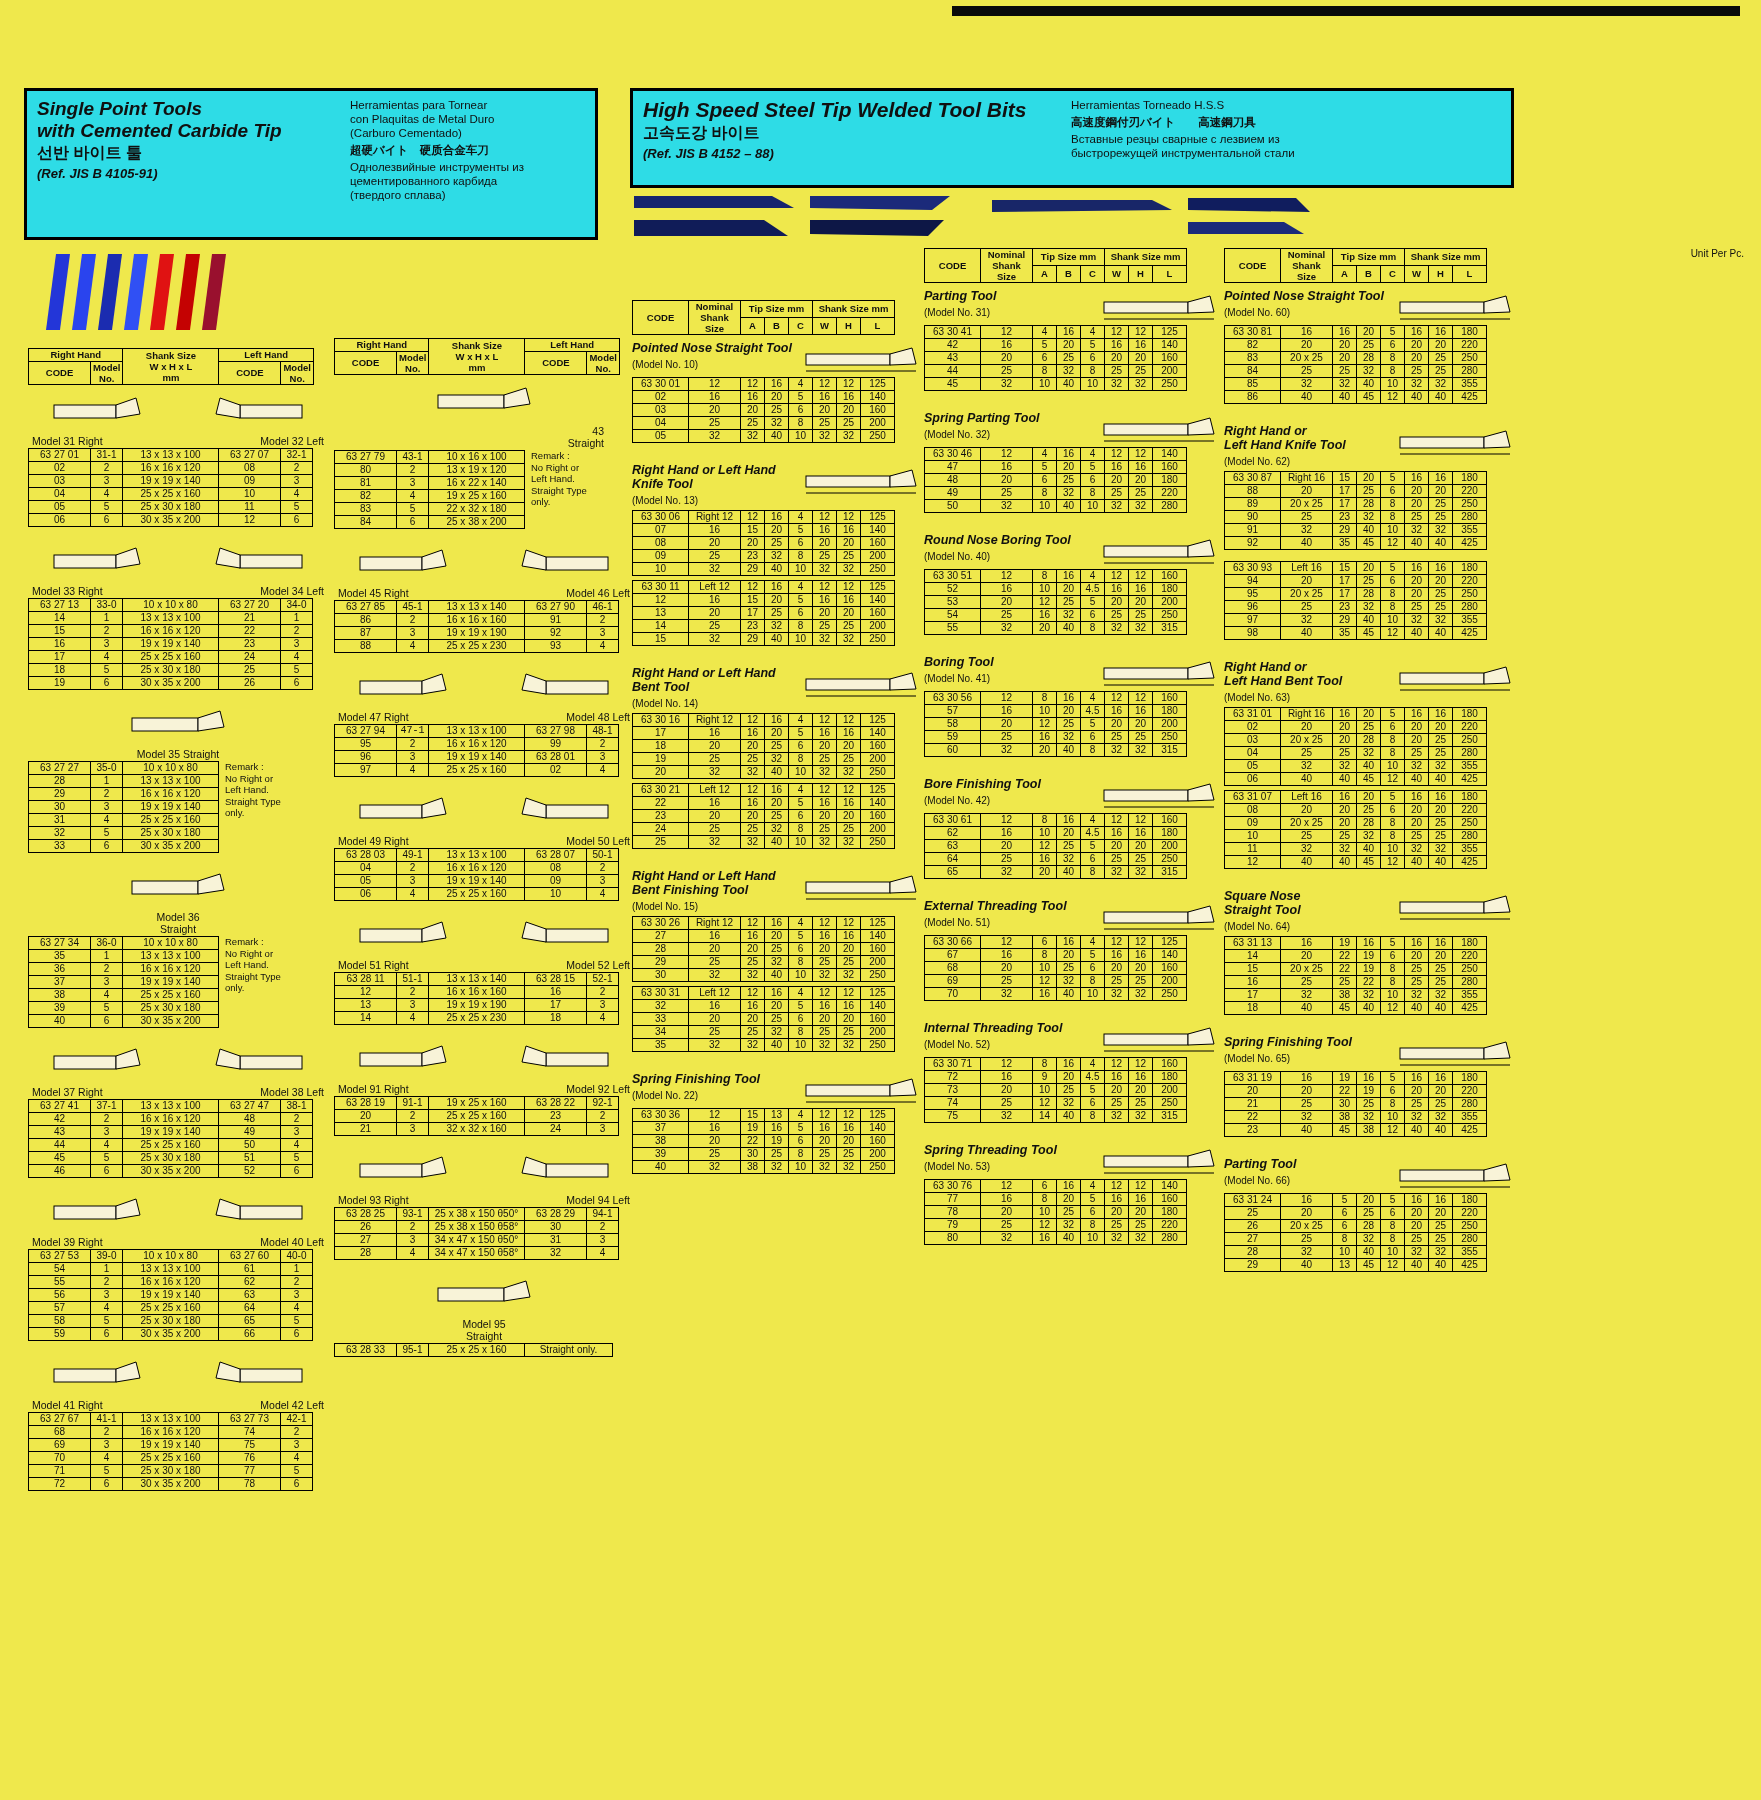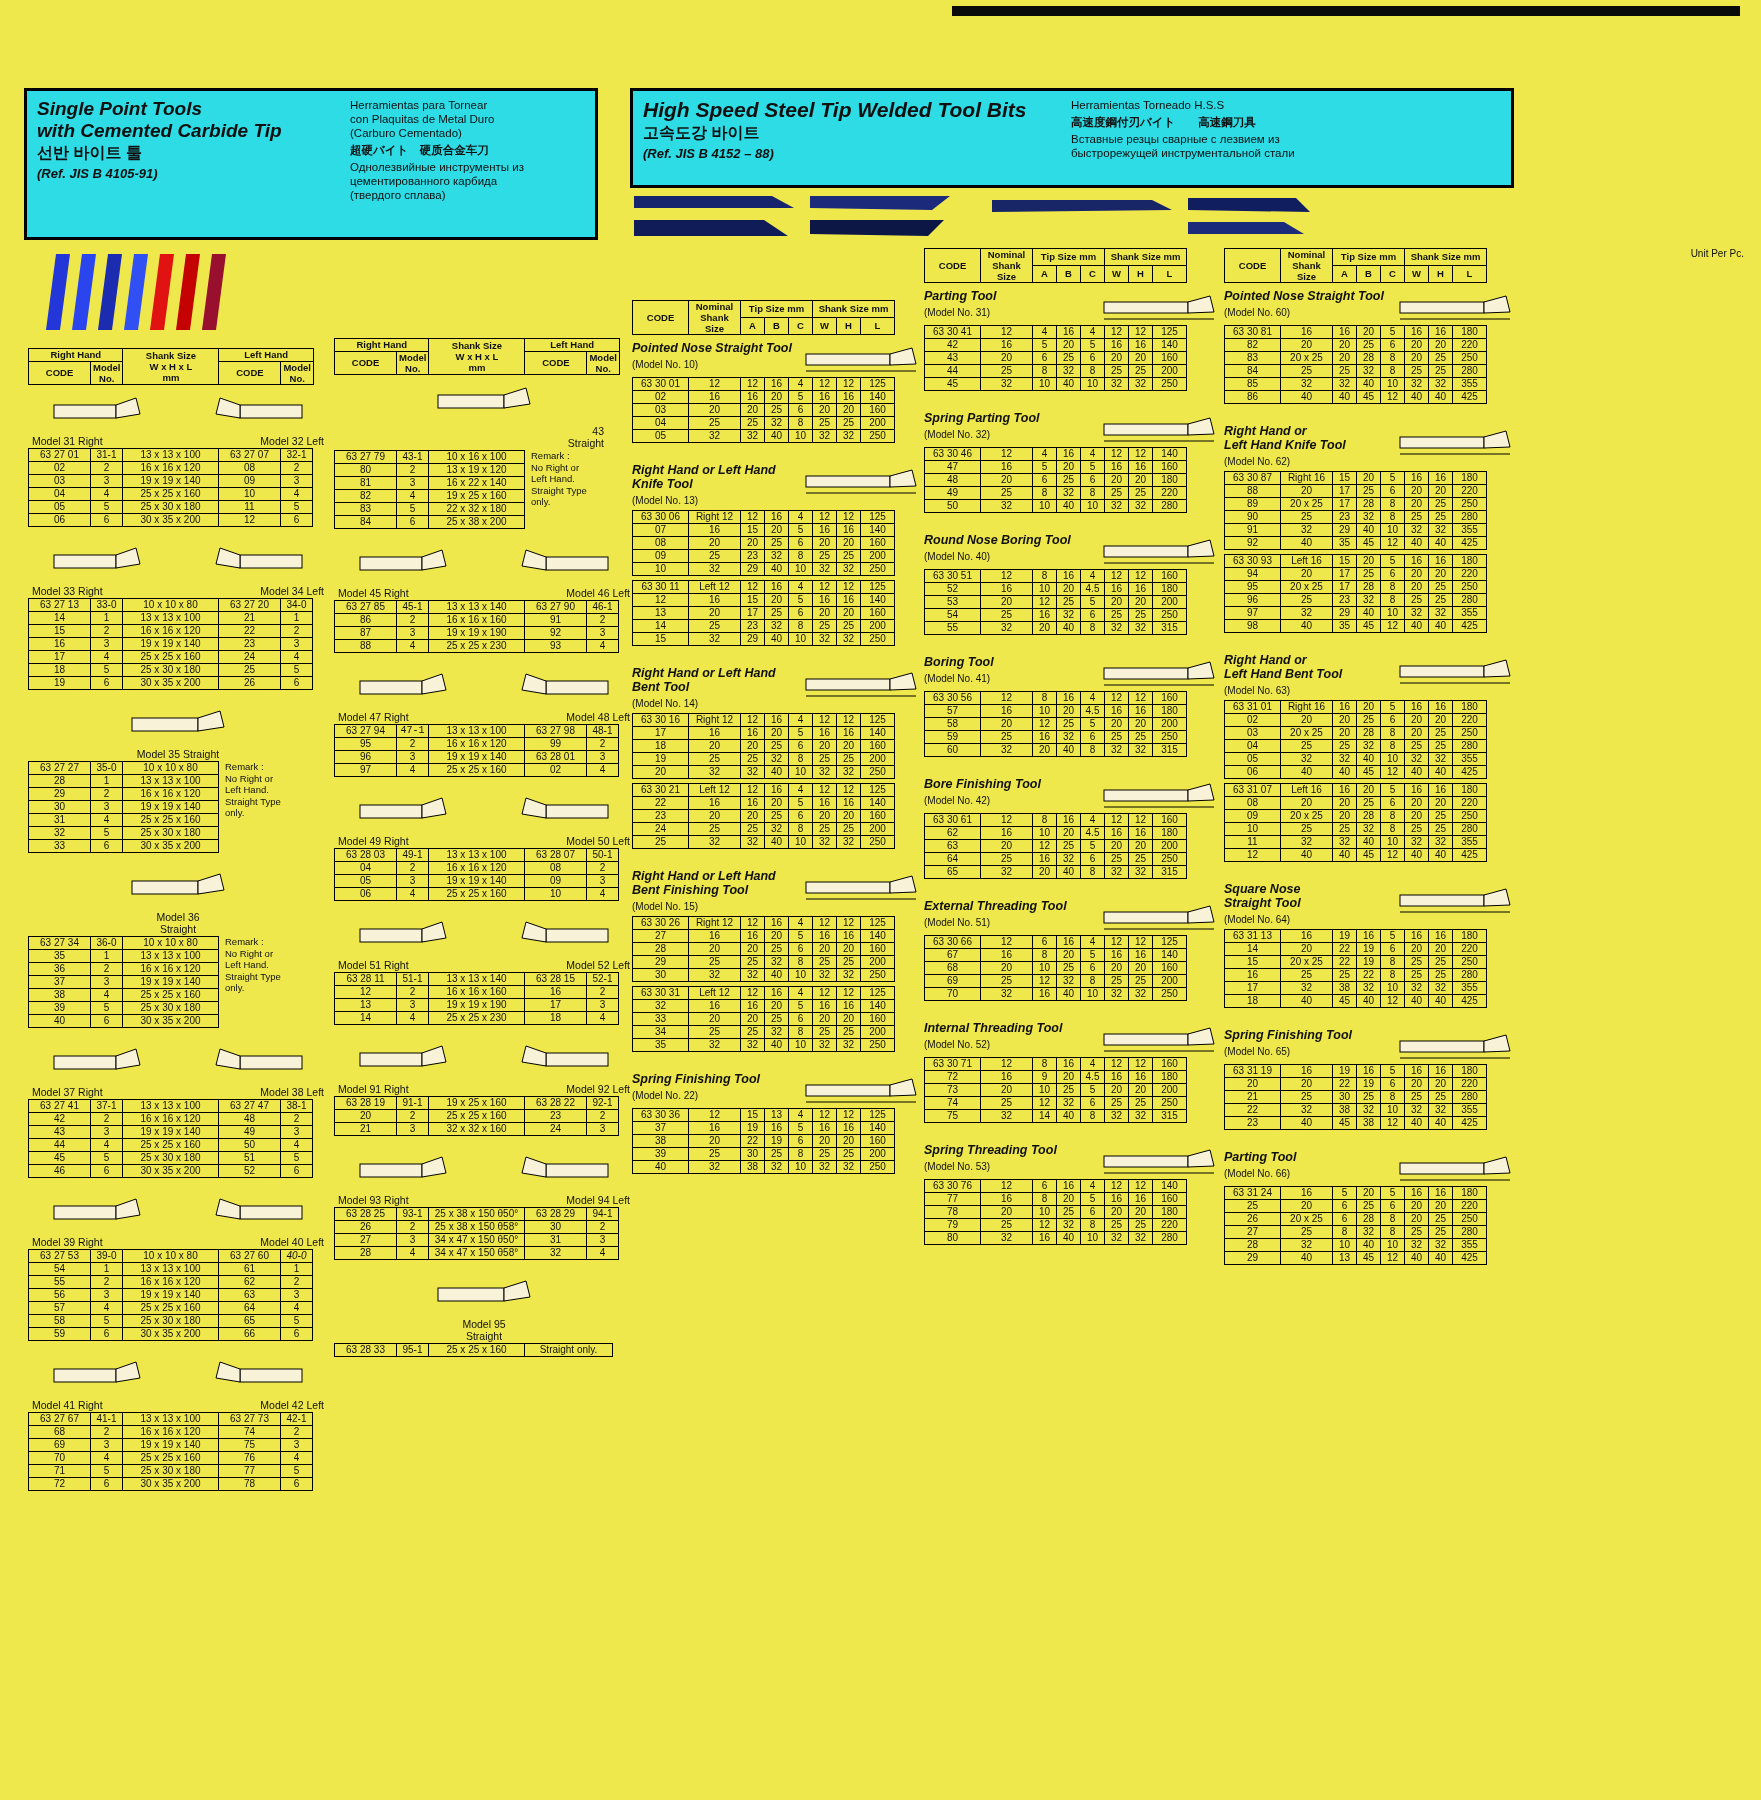--- a/index.html
+++ b/index.html
@@ -427,21 +427,21 @@
             <span>Model 39 Right</span>
             <span>Model 40 Left</span>
           </div>
           <table class="t">
             <tbody>
               <tr>
                 <td style="width: 62px;">63 27 53</td>
                 <td style="width: 32px;">39-0</td>
                 <td style="width: 96px;">10 x 10 x  80</td>
                 <td style="width: 62px;">63 27 60</td>
-                <td style="width: 32px; font-style: italic;">40-0</td>
+                <td style="width: 32px;">40-0</td>
               </tr>
               <tr>
                 <td>54</td>
                 <td>1</td>
                 <td>13 x 13 x 100</td>
                 <td>61</td>
                 <td>1</td>
               </tr>
               <tr>
                 <td>55</td>
@@ -2141,21 +2141,21 @@
                 <td>40</td>
                 <td>35</td>
                 <td>45</td>
                 <td>12</td>
                 <td>40</td>
                 <td>40</td>
                 <td>425</td>
               </tr>
             </tbody>
           </table>
-          <table class="t" style="margin-top: 4px;">
+          <table class="t" style="margin-top: 11px;">
             <tbody>
               <tr>
                 <td style="width: 56px;">63 30 93</td>
                 <td style="width: 52px;">Left 16</td>
                 <td style="width: 24px;">15</td>
                 <td style="width: 24px;">20</td>
                 <td style="width: 24px;">5</td>
                 <td style="width: 24px;">16</td>
                 <td style="width: 24px;">16</td>
                 <td style="width: 34px;">180</td>

